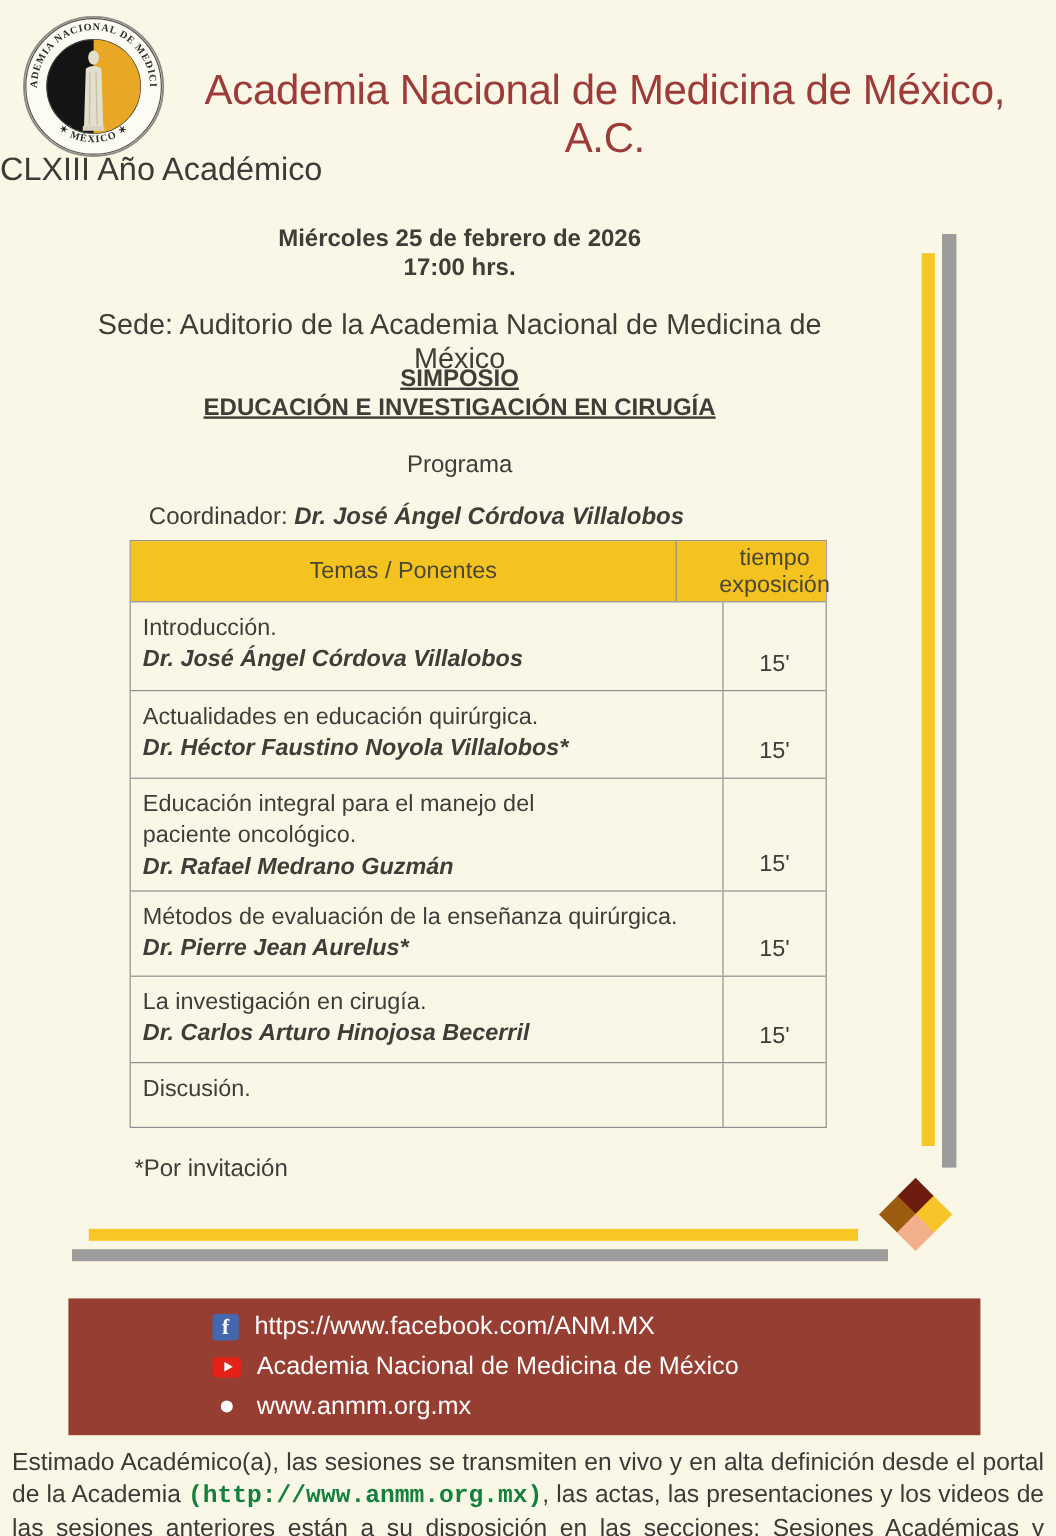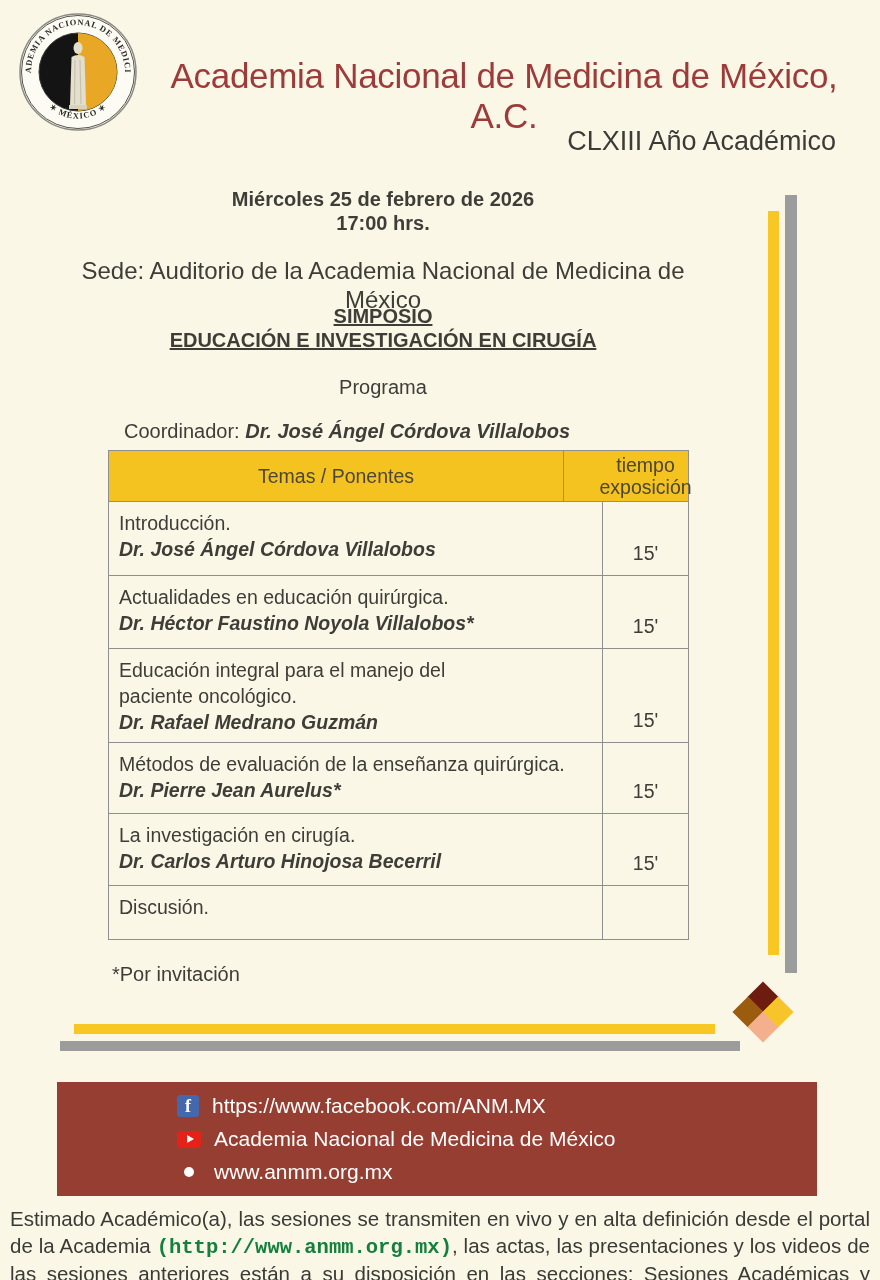--- a/index.html
+++ b/index.html
@@ -20,21 +20,21 @@
     color:var(--text_dark,#3e3d38);
   }
   
   .logo{position:absolute;left:18px;top:12px;width:120px;height:120px;}
   .title{
     position:absolute;left:138px;right:10px;top:56px;
     font-size:35px;color:var(--brand_red);text-align:center;letter-spacing:-.3px;
   }
   .subtitle{
     position:absolute;left:0;right:44px;top:126px;
-    font-size:27px;color:#3c3b37;text-align:right;padding-left:20px;
+    font-size:27px;color:#3c3b37;text-align:left;
   }
   
   .cblock{position:absolute;left:43px;width:680px;text-align:center;line-height:1.2;}
   .date-block{top:187px;font-weight:bold;font-size:20px;}
   .venue{top:257px;font-size:24px;}
   .simposio-block{top:304px;font-weight:bold;font-size:20px;text-decoration:underline;}
   .programa{top:375px;font-size:20px;}
   .coordinator{position:absolute;left:124px;top:420px;font-size:20px;}
   .coordinator b{font-style:italic;}
   .pre{white-space:pre-line;}

